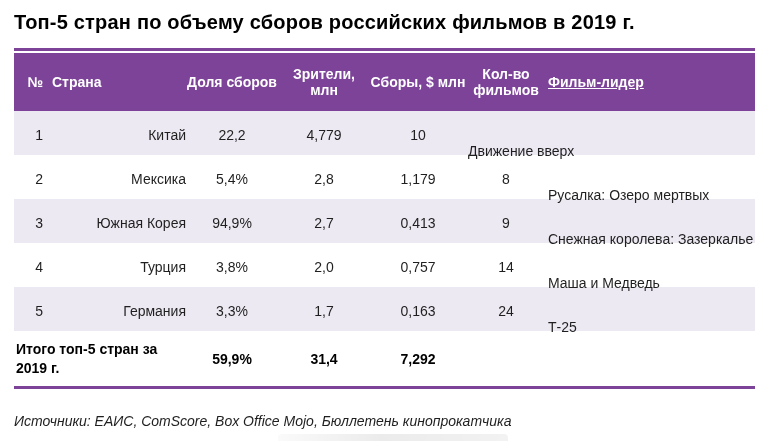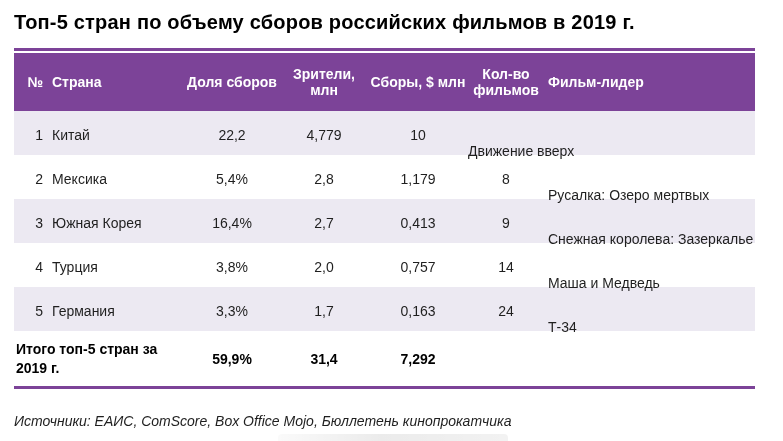--- a/index.html
+++ b/index.html
@@ -40,30 +40,30 @@
     background: #7c4398;
     color: #ffffff;
     font-weight: bold;
     font-size: 14px;
     height: 58px;
     line-height: 1.15;
   }
   .th { text-align: center; }
   .th.c-num  { text-align: right; padding-right: 5px; }
   .th.c-country { text-align: left; padding-left: 4px; }
-  .th.c-leader  { text-align: left; padding-left: 2px; }
+  .th.c-leader  { text-align: left; padding-left: 2px; text-decoration: underline; }
   .tr {
     height: 44px;
     font-size: 14px;
     color: #1f1f1f;
   }
   .tr.alt { background: #ece9f2; }
   .td { text-align: center; }
   .td.c-num  { text-align: right; padding-right: 5px; }
-  .td.c-country { text-align: left; padding-left: 4px; white-space: nowrap; }
+  .td.c-country { text-align: right; padding-left: 4px; white-space: nowrap; }
   .td.c-leader  { text-align: left; padding-left: 2px; white-space: nowrap; margin-top: 32px; }
   .totals {
     height: 55px;
     font-size: 14px;
     font-weight: bold;
     color: #000000;
   }
   .totals .label {
     grid-column: 1 / 3;
     padding-left: 2px;
@@ -127,21 +127,21 @@
       <div class="td">5,4%</div>
       <div class="td">2,8</div>
       <div class="td">1,179</div>
       <div class="td">8</div>
       <div class="td c-leader">Русалка: Озеро мертвых</div>
     </div>
 
     <div class="grid-row tr alt">
       <div class="td c-num">3</div>
       <div class="td c-country">Южная Корея</div>
-      <div class="td">16,4%</div>
+      <div class="td">94,9%</div>
       <div class="td">2,7</div>
       <div class="td">0,413</div>
       <div class="td">9</div>
       <div class="td c-leader">Снежная королева: Зазеркалье</div>
     </div>
 
     <div class="grid-row tr">
       <div class="td c-num">4</div>
       <div class="td c-country">Турция</div>
       <div class="td">3,8%</div>
@@ -151,21 +151,21 @@
       <div class="td c-leader">Маша и Медведь</div>
     </div>
 
     <div class="grid-row tr alt">
       <div class="td c-num">5</div>
       <div class="td c-country">Германия</div>
       <div class="td">3,3%</div>
       <div class="td">1,7</div>
       <div class="td">0,163</div>
       <div class="td">24</div>
-      <div class="td c-leader">Т-34</div>
+      <div class="td c-leader">Т-25</div>
     </div>
 
     <div class="grid-row totals">
       <div class="label">Итого топ-5 стран за 2019 г.</div>
       <div class="td">59,9%</div>
       <div class="td">31,4</div>
       <div class="td">7,292</div>
       <div class="td"></div>
       <div class="td"></div>
     </div>

